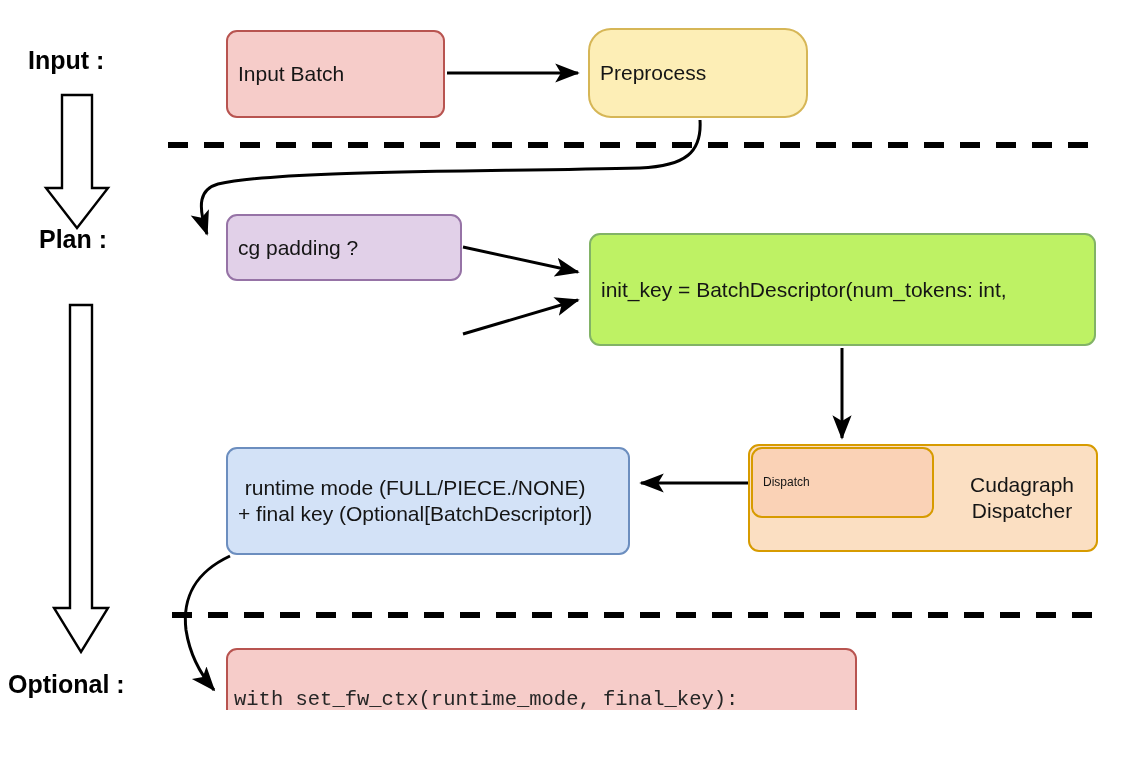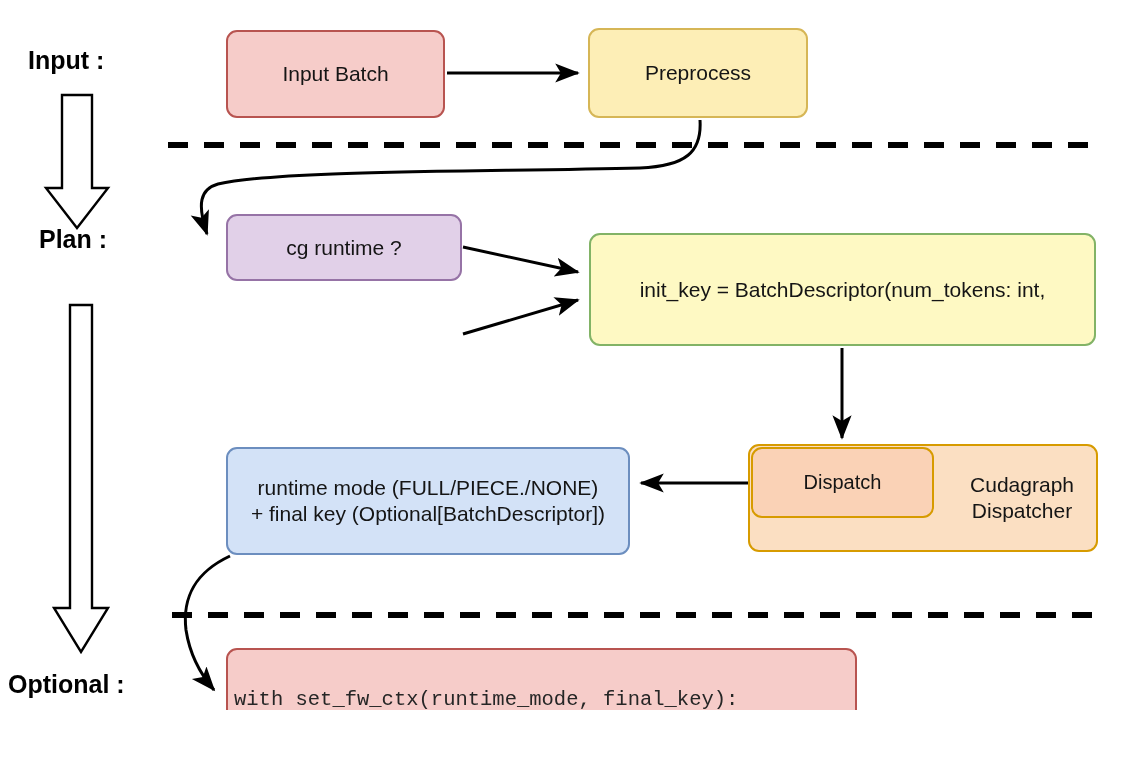--- a/index.html
+++ b/index.html
@@ -33,42 +33,42 @@
     letter-spacing: 0px;
   }
   .node {
     position: absolute;
     box-sizing: border-box;
     border-radius: 11px;
     border-style: solid;
     border-width: 2px;
     display: flex;
     align-items: center;
-    justify-content: center;
+    justify-content: flex-start;
     text-align: center;
     font-family: "Liberation Sans", sans-serif;
     font-size: 21px;
     color: #151515;
     line-height: 1.22;
     padding: 4px 10px;
   }
   .node-pink {
     background: #f6ccc9;
     border-color: #b85450;
   }
   .node-yellow {
     background: #fdeeb6;
     border-color: #d6b656;
   }
   .node-purple {
     background: #e1d0e8;
     border-color: #9673a6;
   }
   .node-green {
-    background: #fef9c3;
+    background: #bef264;
     border-color: #82b366;
   }
   .node-blue {
     background: #d3e2f7;
     border-color: #6c8ebf;
   }
   .node-orange-outer {
     background: #fbdfc2;
     border-color: #d79b00;
   }
@@ -80,29 +80,29 @@
     font-family: "Liberation Mono", "DejaVu Sans Mono", monospace;
     font-size: 20.5px;
     color: #262626;
     justify-content: flex-start;
     text-align: left;
     line-height: 1.42;
     padding-left: 6px;
     white-space: pre;
   }
   #n-input-batch  { left: 226px; top: 30px;  width: 219px; height: 88px; }
-  #n-preprocess   { left: 588px; top: 28px;  width: 220px; height: 90px; }
+  #n-preprocess   { left: 588px; top: 28px;  width: 220px; height: 90px; border-radius: 23px; }
   #n-cg-padding   { left: 226px; top: 214px; width: 236px; height: 67px; }
   #n-uniform-dec  { left: 226px; top: 297px; width: 236px; height: 71px; }
   #n-init-key     { left: 589px; top: 233px; width: 507px; height: 113px; }
   #n-runtime-mode { left: 226px; top: 447px; width: 404px; height: 108px; }
   #n-cudagraph    { left: 748px; top: 444px; width: 350px; height: 108px;
                     justify-content: flex-end; padding-right: 22px; }
   #n-dispatch     { left: 751px; top: 447px; width: 183px; height: 71px;
-                    font-size: 20px; }
+                    font-size: 12px; }
   #n-exec-code    { left: 226px; top: 648px; width: 631px; height: 104px; align-items: center; }
   #lbl-input   { left: 28px;  top: 46px;  }
   #lbl-plan    { left: 39px;  top: 225px; }
   #lbl-execute { left: 8px;   top: 670px; }
 </style>
 </head>
 <body>
 
 <div id="stage">
 
@@ -144,21 +144,21 @@
 
   <div class="node node-pink" id="n-input-batch">
     <span>Input Batch</span>
   </div>
 
   <div class="node node-yellow" id="n-preprocess">
     <span>Preprocess</span>
   </div>
 
   <div class="node node-purple" id="n-cg-padding">
-    <span>cg runtime ?</span>
+    <span>cg padding ?</span>
   </div>
 
 
   <div class="node node-green" id="n-init-key">
     <div>
       <div>init_key = BatchDescriptor(num_tokens: int,</div>
     </div>
   </div>
 
   <div class="node node-orange-outer" id="n-cudagraph">

